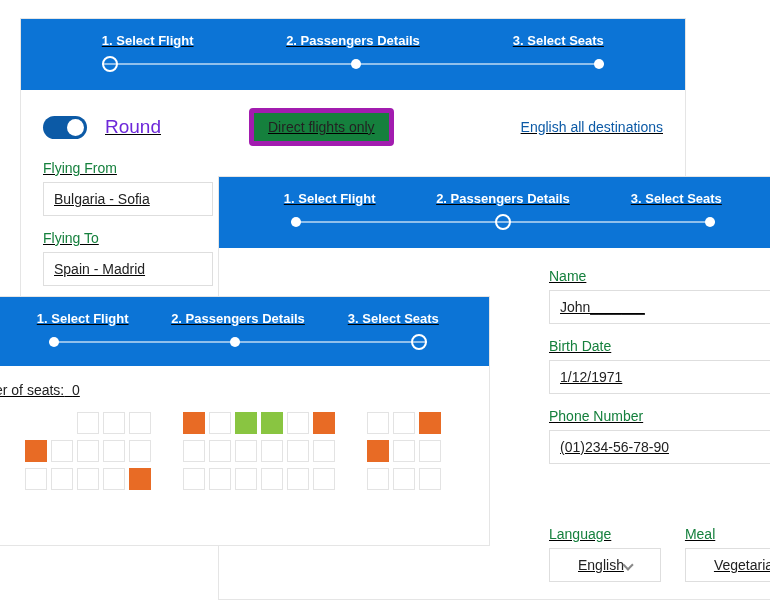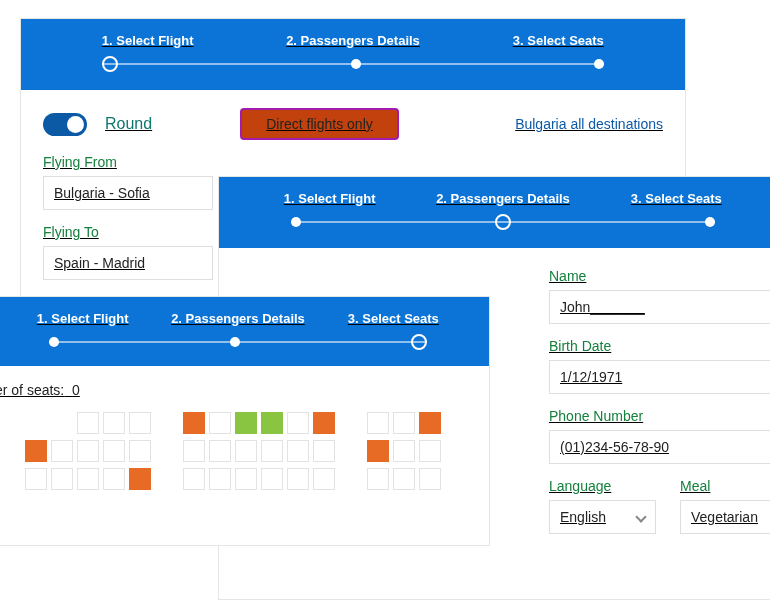--- a/index.html
+++ b/index.html
@@ -10,43 +10,43 @@
   .step-label { flex: 1; text-align: center; padding: 0 6px; }
   .track { position: relative; height: 20px; margin-top: 6px; }
   .line { position: absolute; top: 50%; left: 0; right: 0; height: 2px; background: rgba(255,255,255,.55); transform: translateY(-50%); }
   .dots { position: relative; display: flex; justify-content: space-between; align-items: center; height: 100%; }
   .dot { width: 10px; height: 10px; border-radius: 50%; background: #fff; }
   .dot.active { width: 16px; height: 16px; background: transparent; border: 2.5px solid #fff; }
   .body { padding: 18px 22px; }
   .row1 { display: flex; align-items: center; gap: 18px; }
   .toggle { width: 44px; height: 23px; background: #0c5aa6; border-radius: 12px; position: relative; flex-shrink: 0; }
   .toggle-knob { position: absolute; width: 17px; height: 17px; background: #fff; border-radius: 50%; top: 3px; right: 3px; }
-  .toggle-label { font-size: 16px; color: #0f766e; }
-  .pill-btn { border: 2px solid #a21caf; background: #c2410c; padding: 6px 24px; border-radius: 4px; font-size: 14px; color: #222; }
+  .toggle-label { font-size: 19px; color: #6d28d9; }
+  .pill-btn { border: 5px solid #a21caf; background: #15803d; padding: 6px 14px; border-radius: 4px; font-size: 14px; color: #222; }
   .discover { color: #0c5aa6; font-size: 14px; margin-left: auto; }
   .field-label { font-size: 14px; color: #15803d; margin: 14px 0 6px; }
   .input-box { border: 1px solid #dedede; padding: 8px 10px; font-size: 14px; color: #222; width: 170px; background: #fff; }
   .full-wide { width: 100%; }
   .chev { border-left: 2px solid #888; border-bottom: 2px solid #888; width: 8px; height: 8px; transform: rotate(-45deg); }
   
   .seats-info { font-size: 14px; color: #222; padding: 16px 0 8px 8px; }
   .seat-grid { display: flex; flex-direction: column; gap: 6px; padding: 6px 10px 14px; }
   .seat-row { display: flex; gap: 6px; }
   .seat-group { display: flex; gap: 4px; }
   .aisle { width: 20px; }
   .seat { width: 22px; height: 22px; background: #fff; border: 1px solid #e3e3e3; }
   .occ { background: #e86b25; border-color: #e86b25; }
   .sel { background: #89c541; border-color: #89c541; }
   .gutter { width: 22px; }
   
   .form-col { padding: 18px 20px; display: flex; flex-direction: column; }
   .two-col { display: flex; gap: 24px; margin-top: 14px; }
-  .two-col > div { flex: 1; }
+  .two-col > div { flex: 1; margin-top: 48px; }
   .two-col .field-label { margin-top: 0; }
-  .sel-box { border: 1px solid #dedede; padding: 8px 10px; font-size: 14px; color: #222; display: flex; align-items: center; justify-content: space-between; }
+  .sel-box { border: 1px solid #dedede; padding: 8px 28px; font-size: 14px; color: #222; display: flex; align-items: center; justify-content: space-between; }
 </style>
 </head>
 <body>
 
 <div class="panel" style="left:20px; top:18px; width:666px;">
   <div class="stepper">
     <div class="step-labels">
       <div class="step-label">1. Select Flight</div>
       <div class="step-label">2. Passengers Details</div>
       <div class="step-label">3. Select Seats</div>
@@ -60,21 +60,21 @@
       </div>
     </div>
   </div>
   <div class="body">
     <div class="row1">
       <div class="toggle">
           <div class="toggle-knob"></div>
         </div>
       <div class="toggle-label">Round</div>
       <button class="pill-btn" style="margin-left:70px;">Direct flights only</button>
-      <a class="discover">Bulgaria all destinations</a>
+      <a class="discover">English all destinations</a>
     </div>
     <div class="field-label">Flying From</div>
     <div class="input-box">Bulgaria - Sofia</div>
     <div class="field-label">Flying To</div>
     <div class="input-box">Spain - Madrid</div>
   </div>
 </div>
 
 <div class="panel" style="left:218px; top:176px; width:570px; height:424px;">
   <div class="stepper">

